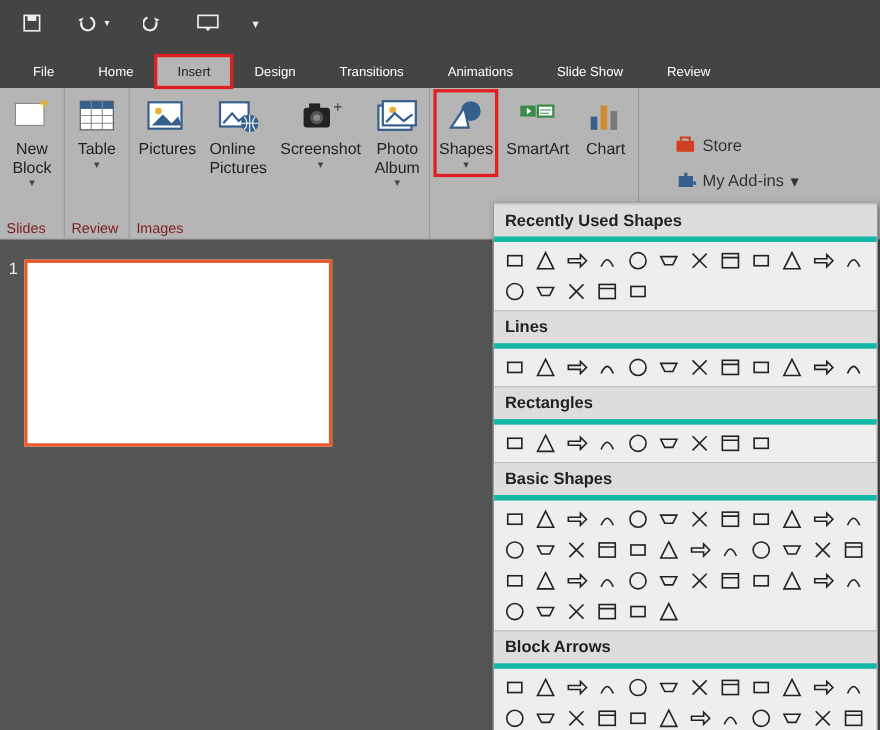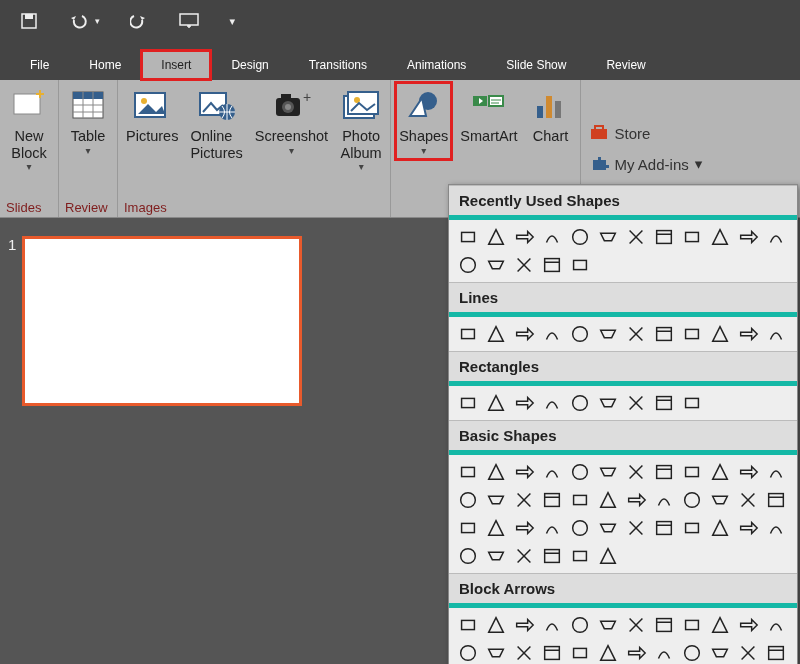--- a/index.html
+++ b/index.html
@@ -18,21 +18,21 @@
   
   .ribbon { height: 138px; background: #b5b5b5; display: flex; border-bottom: 1px solid #888; }
   .group { display: flex; flex-direction: column; padding: 4px 6px 0 6px; border-right: 1px solid #999; }
   .group-buttons { display: flex; flex: 1; align-items: flex-start; gap: 8px; }
   .group-label { text-align: left; font-size: 13px; color: #7f1d1d; padding: 2px 0; }
   .rbtn { display: flex; flex-direction: column; align-items: center; font-size: 14.5px; color: #222; cursor: pointer; padding: 2px 2px; line-height: 1.15; }
   .rbtn .ico { width: 42px; height: 40px; display: flex; align-items: center; justify-content: center; margin-bottom: 2px; }
   .rbtn .caret { font-size: 10px; color: #444; }
   .rbtn.highlighted { outline: 3px solid #e02020; outline-offset: 0; }
 
-  .addins { display:flex; flex-direction:column; justify-content:center; gap:10px; padding:0 8px; font-size:15px; color:#333;}
+  .addins { display:flex; flex-direction:column; justify-content:center; gap:10px; padding:0 8px; font-size:15px; color:#333;margin-left:24px;}
   .addins .row { display:flex; align-items:center; gap:6px; cursor:pointer;}
 
   
   .workspace { display: flex; height: calc(664px - 42px - 38px - 138px); }
   .thumbs { width: 340px; background: #555; padding: 18px 8px; color: #fff; }
   .thumb-wrap { display: flex; gap: 6px; }
   .thumb-num { font-size: 15px; color: #eee; }
   .thumb { width: 280px; height: 170px; background: #fff; border: 3px solid #e85a2c; }
   .canvas { flex: 1; background: #555; }
 

